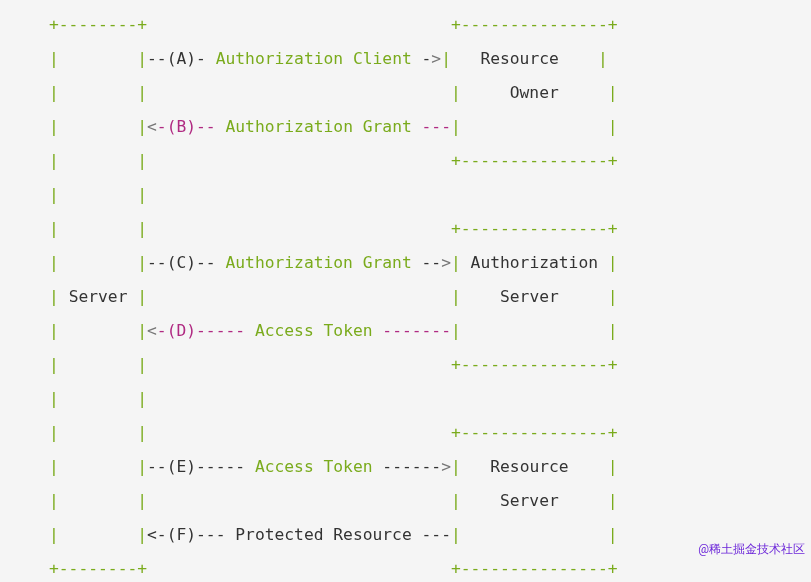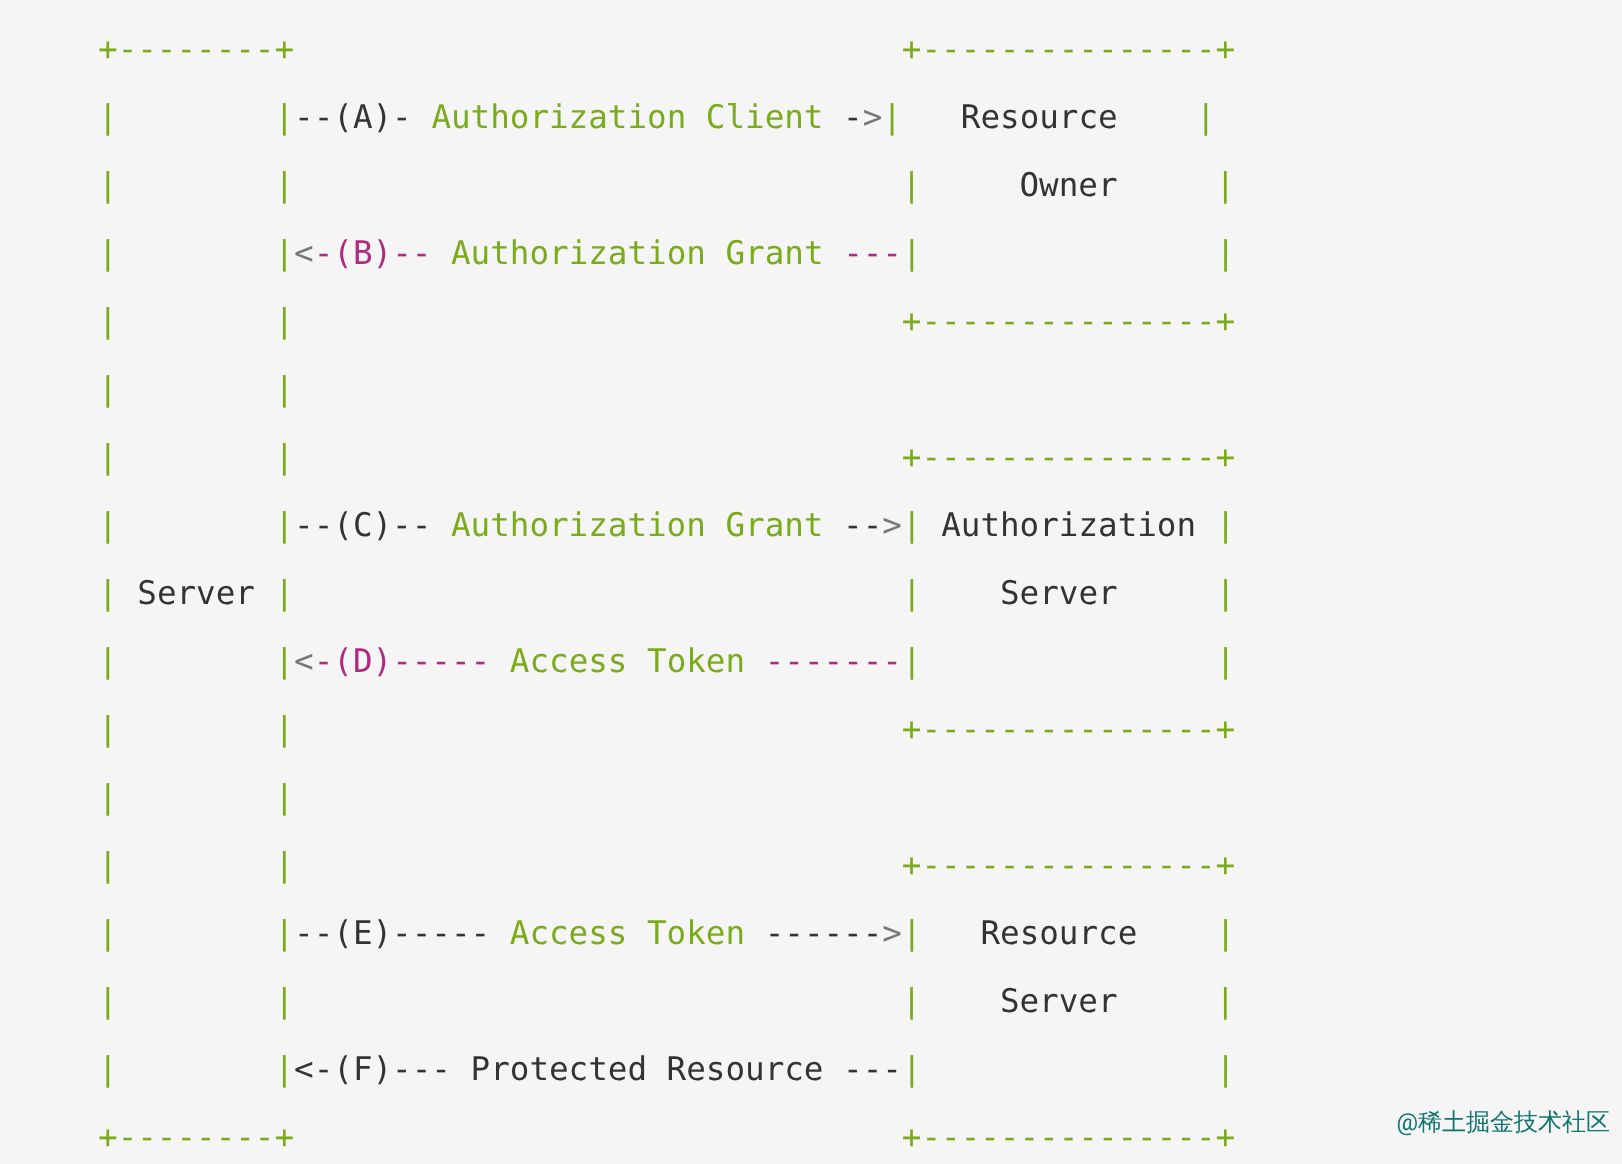--- a/index.html
+++ b/index.html
@@ -19,24 +19,24 @@
     padding: 8px 0 0 0;
     white-space: pre;
   }
   .g { color: #7aab1c; }          
   .p { color: #b02a82; }          
   .s { color: #777; }             
   .n { color: #333; }             
   .watermark {
     position: absolute;
     right: 6px;
-    bottom: 4px;
+    bottom: 16px;
     font-family: -apple-system, BlinkMacSystemFont, "Segoe UI", Roboto, sans-serif;
     font-size: 12px;
-    color: #0f766e;
+    color: #6d28d9;
   }
 </style>
 </head>
 <body>
 
 <pre><span class="g">     +--------+</span>                               <span class="g">+---------------+</span>
 <span class="g">     |        |</span><span class="n">--(A)-</span> <span class="g">Authorization Client</span> <span class="n">-</span><span class="s">&gt;</span><span class="g">|</span>   <span class="n">Resource</span>    <span class="g">|</span>
 <span class="g">     |        |</span>                               <span class="g">|</span>     <span class="n">Owner</span>     <span class="g">|</span>
 <span class="g">     |        |</span><span class="s">&lt;</span><span class="p">-(B)--</span> <span class="g">Authorization Grant</span> <span class="p">---</span><span class="g">|</span>               <span class="g">|</span>
 <span class="g">     |        |</span>                               <span class="g">+---------------+</span>

